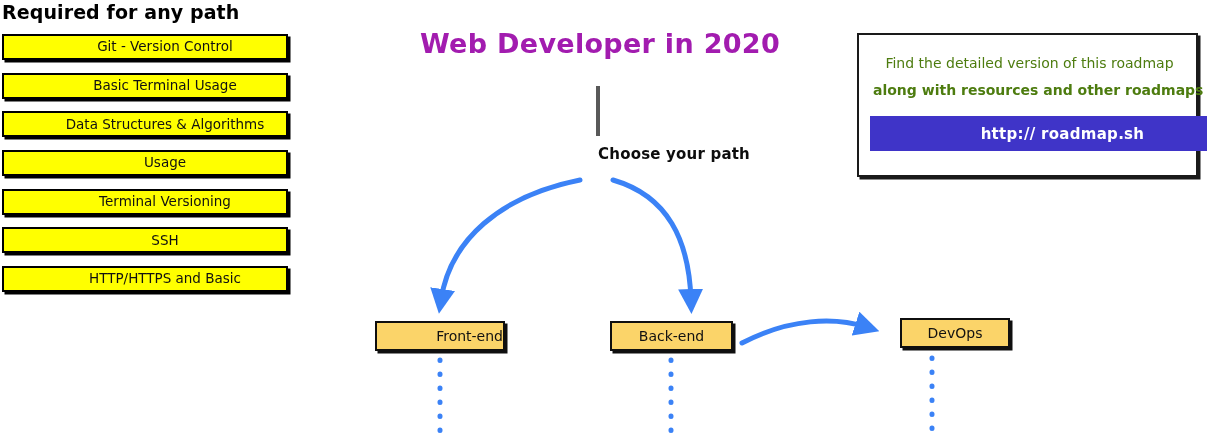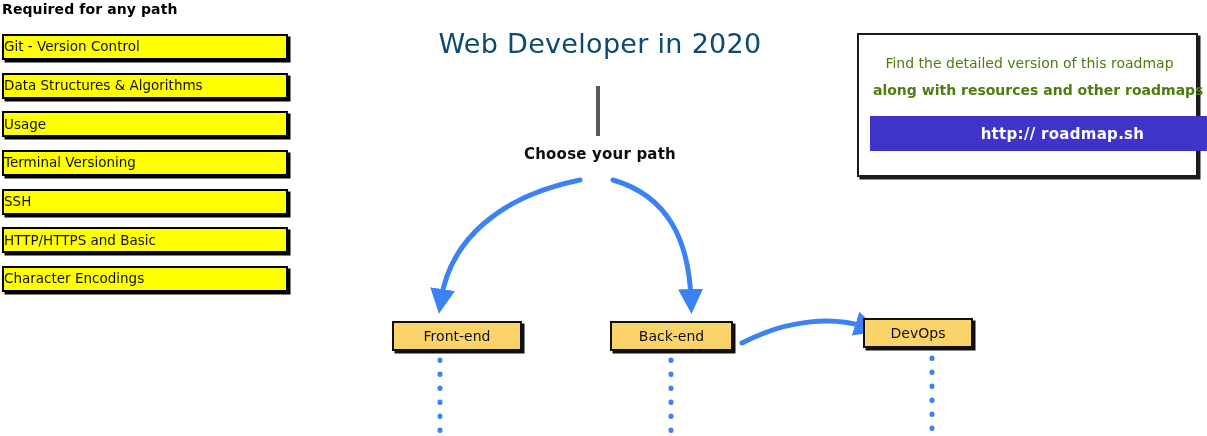--- a/index.html
+++ b/index.html
@@ -21,21 +21,21 @@
     position: absolute;
     left: 0;
     top: 0;
     width: 300px;
     height: 436px;
   }
   #required-heading {
     position: absolute;
     left: 2px;
     top: 1px;
-    font-size: 14px;
+    font-size: 19px;
     font-weight: bold;
     color: #000000;
     letter-spacing: 0.1px;
     white-space: nowrap;
   }
   #required-list {
     position: absolute;
     left: 2px;
     top: 34px;
     width: 286px;
@@ -44,52 +44,54 @@
     position: relative;
     width: 286px;
     height: 26px;
     margin-bottom: 12.7px;
     background: #ffff00;
     border: 2.5px solid #000000;
     box-sizing: border-box;
     box-shadow: 2.5px 2.5px 0 0 #000000;
     display: flex;
     align-items: center;
+    justify-content: center;
+    padding-left: 40px;
   }
   .req-item-label {
     font-size: 13.5px;
     color: #111111;
     white-space: nowrap;
     line-height: 1;
   }
   #title-offset {
     position: absolute;
     left: 420px;
     top: 28px;
     width: 360px;
     text-align: center;
     font-size: 27px;
-    font-weight: normal;
-    color: #0c4a6e;
+    font-weight: bold;
+    color: #a21caf;
     letter-spacing: 0.3px;
   }
   #title-stem {
     position: absolute;
     left: 596px;
     top: 86px;
     width: 4px;
     height: 50px;
     background: #595959;
   }
   #choose-path-label {
     position: absolute;
     left: 450px;
     top: 145px;
     width: 300px;
-    text-align: center;
+    text-align: right;
     font-size: 15px;
     font-weight: bold;
     color: #0d0d0d;
     letter-spacing: 0.2px;
   }
 
   
   #flow-arrows {
     position: absolute;
     left: 0;
@@ -110,23 +112,23 @@
     align-items: center;
     justify-content: center;
     height: 30px;
   }
   .path-box-label {
     font-size: 14px;
     color: #111111;
     white-space: nowrap;
     line-height: 1;
   }
-  #path-box-frontend { left: 392px; top: 321px; width: 130px; }
+  #path-box-frontend { left: 375px; top: 321px; width: 130px; justify-content: flex-end; }
   #path-box-backend  { left: 610px; top: 321px; width: 123px; }
-  #path-box-devops   { left: 863px; top: 318px; width: 110px; }
+  #path-box-devops   { left: 900px; top: 318px; width: 110px; }
 
   
   #info-card {
     position: absolute;
     left: 857px;
     top: 33px;
     width: 341px;
     height: 144px;
     background: #ffffff;
     border: 2.5px solid #1a1a1a;
@@ -167,36 +169,36 @@
 </head>
 <body>
 
 <div id="required-section">
   <div id="required-heading">Required for any path</div>
   <div id="required-list">
     <div class="req-item">
       <span class="req-item-label">Git - Version Control</span>
     </div>
     <div class="req-item">
+      <span class="req-item-label">Basic Terminal Usage</span>
+    </div>
+    <div class="req-item">
       <span class="req-item-label">Data Structures &amp; Algorithms</span>
     </div>
     <div class="req-item">
       <span class="req-item-label">Usage</span>
     </div>
     <div class="req-item">
       <span class="req-item-label">Terminal Versioning</span>
     </div>
     <div class="req-item">
       <span class="req-item-label">SSH</span>
     </div>
     <div class="req-item">
       <span class="req-item-label">HTTP/HTTPS and Basic</span>
-    </div>
-    <div class="req-item">
-      <span class="req-item-label">Character Encodings</span>
     </div>
   </div>
 </div>
 
 <div id="title-offset">Web Developer in 2020</div>
 
 <div id="title-stem"></div>
 
 <div id="choose-path-label">Choose your path</div>
 

